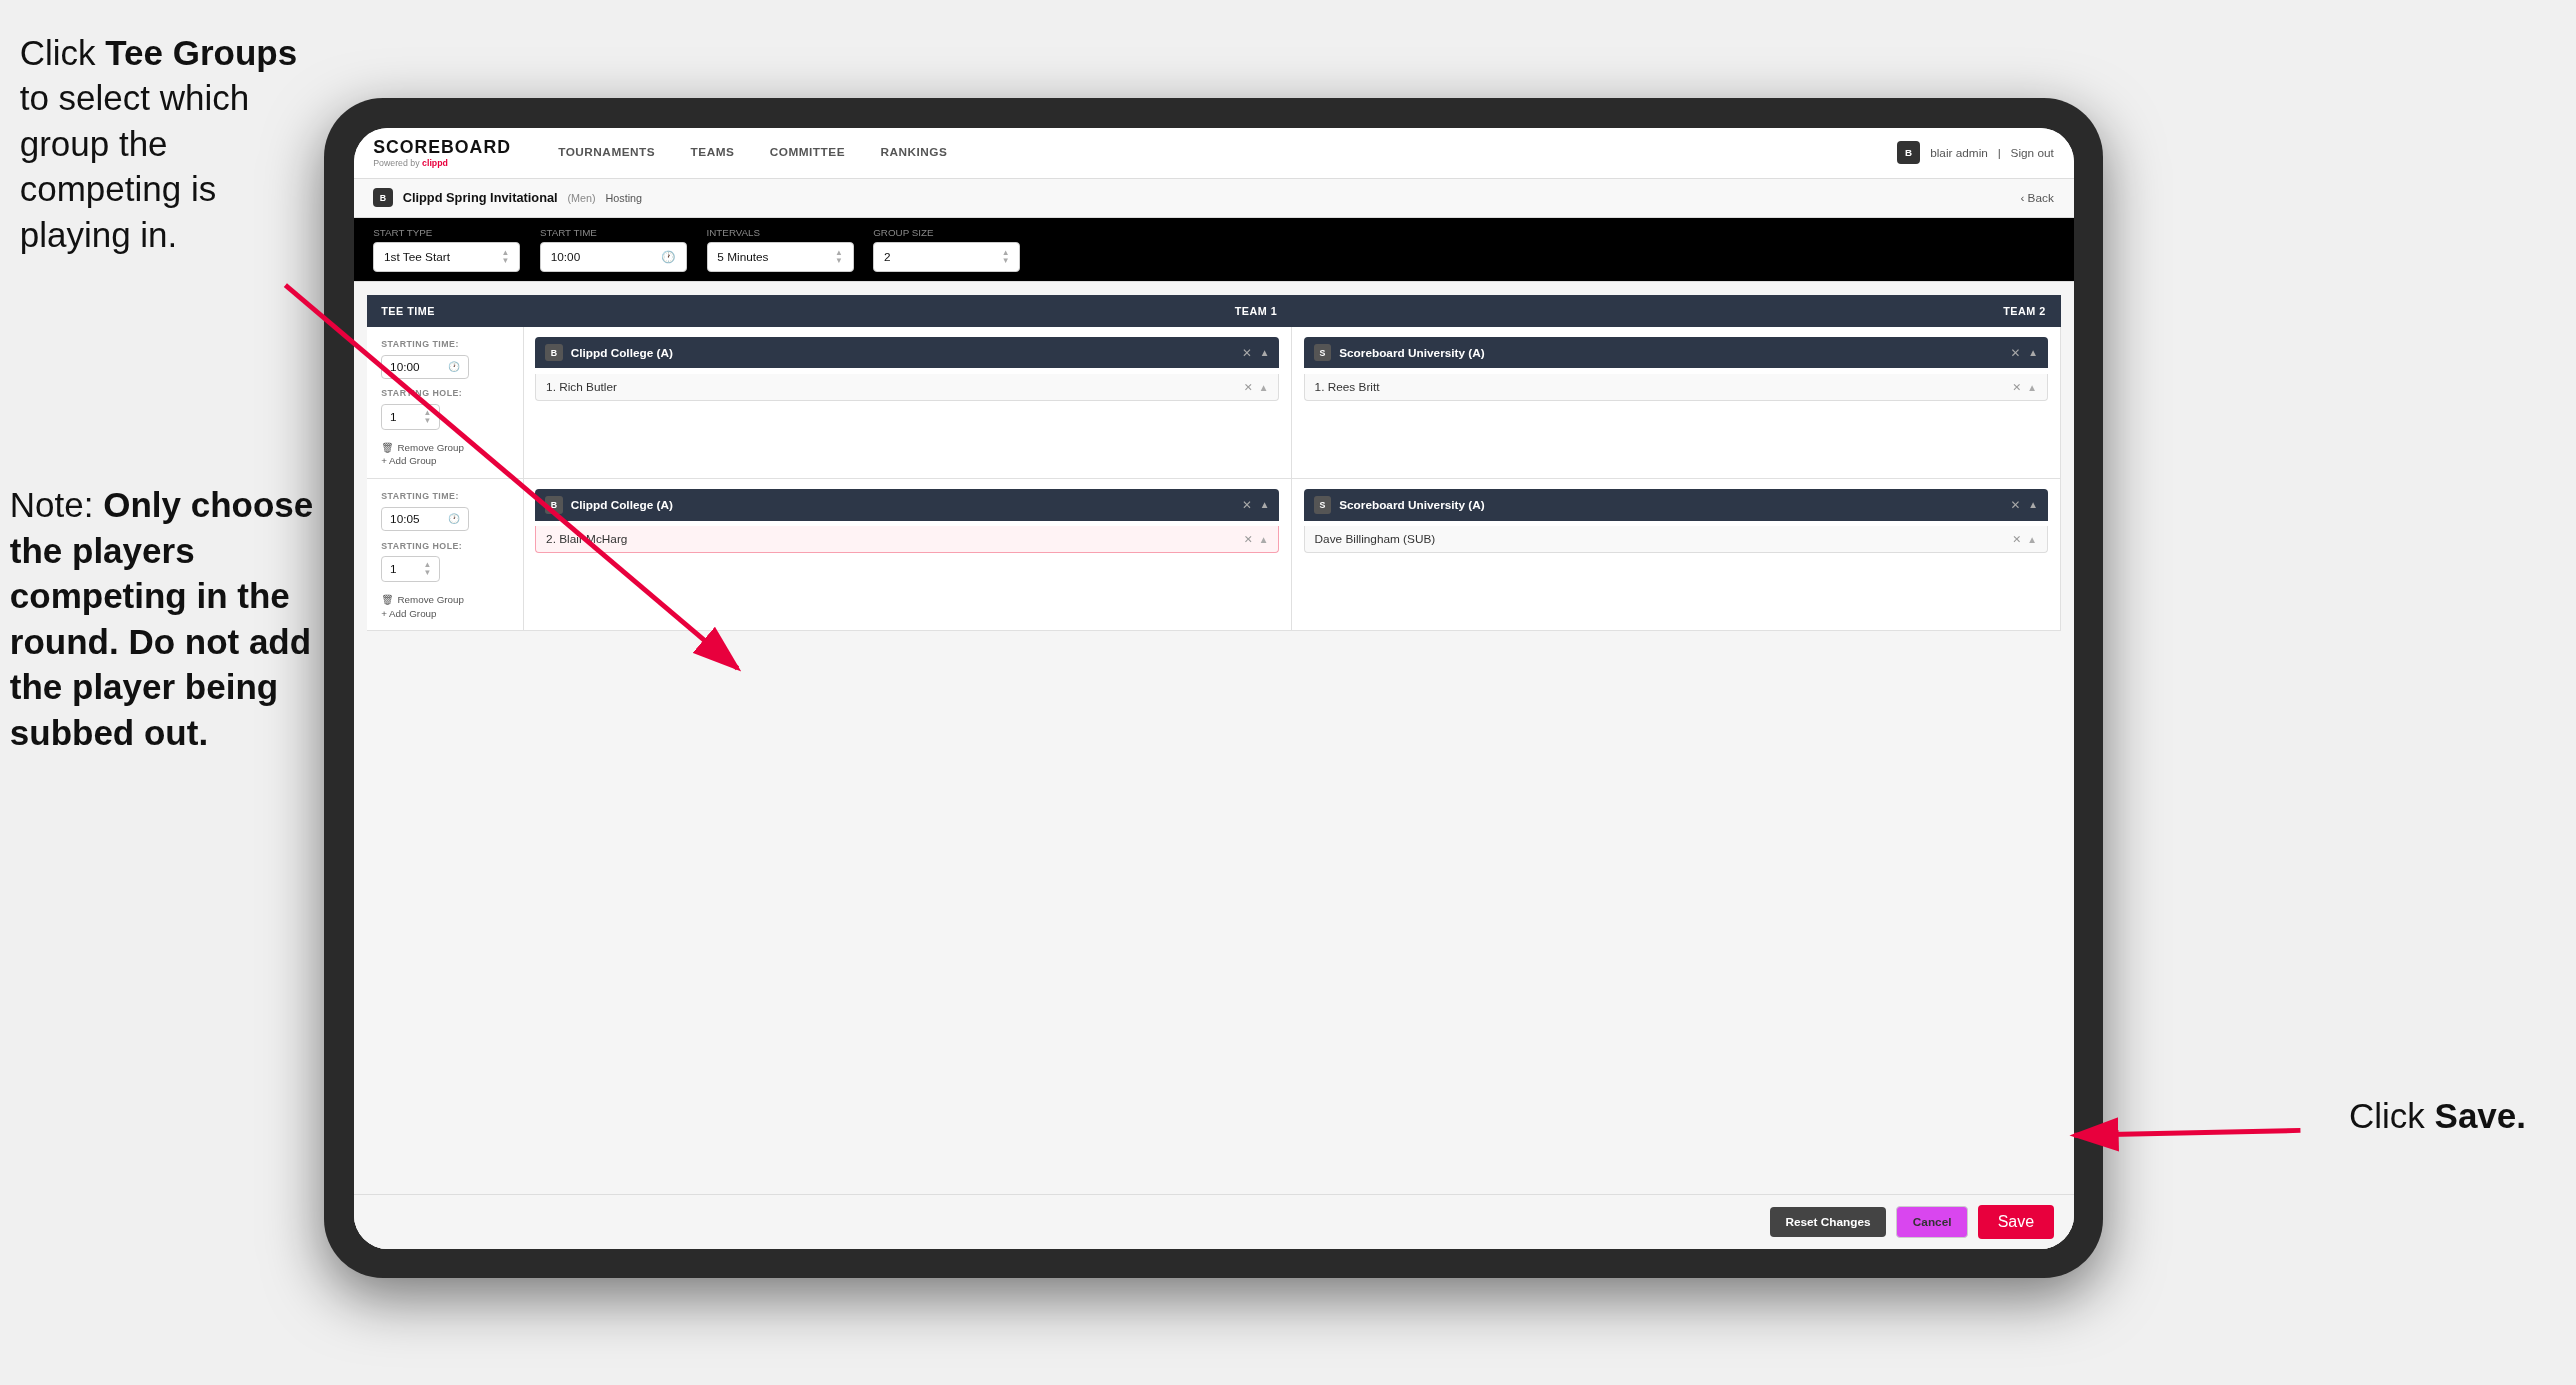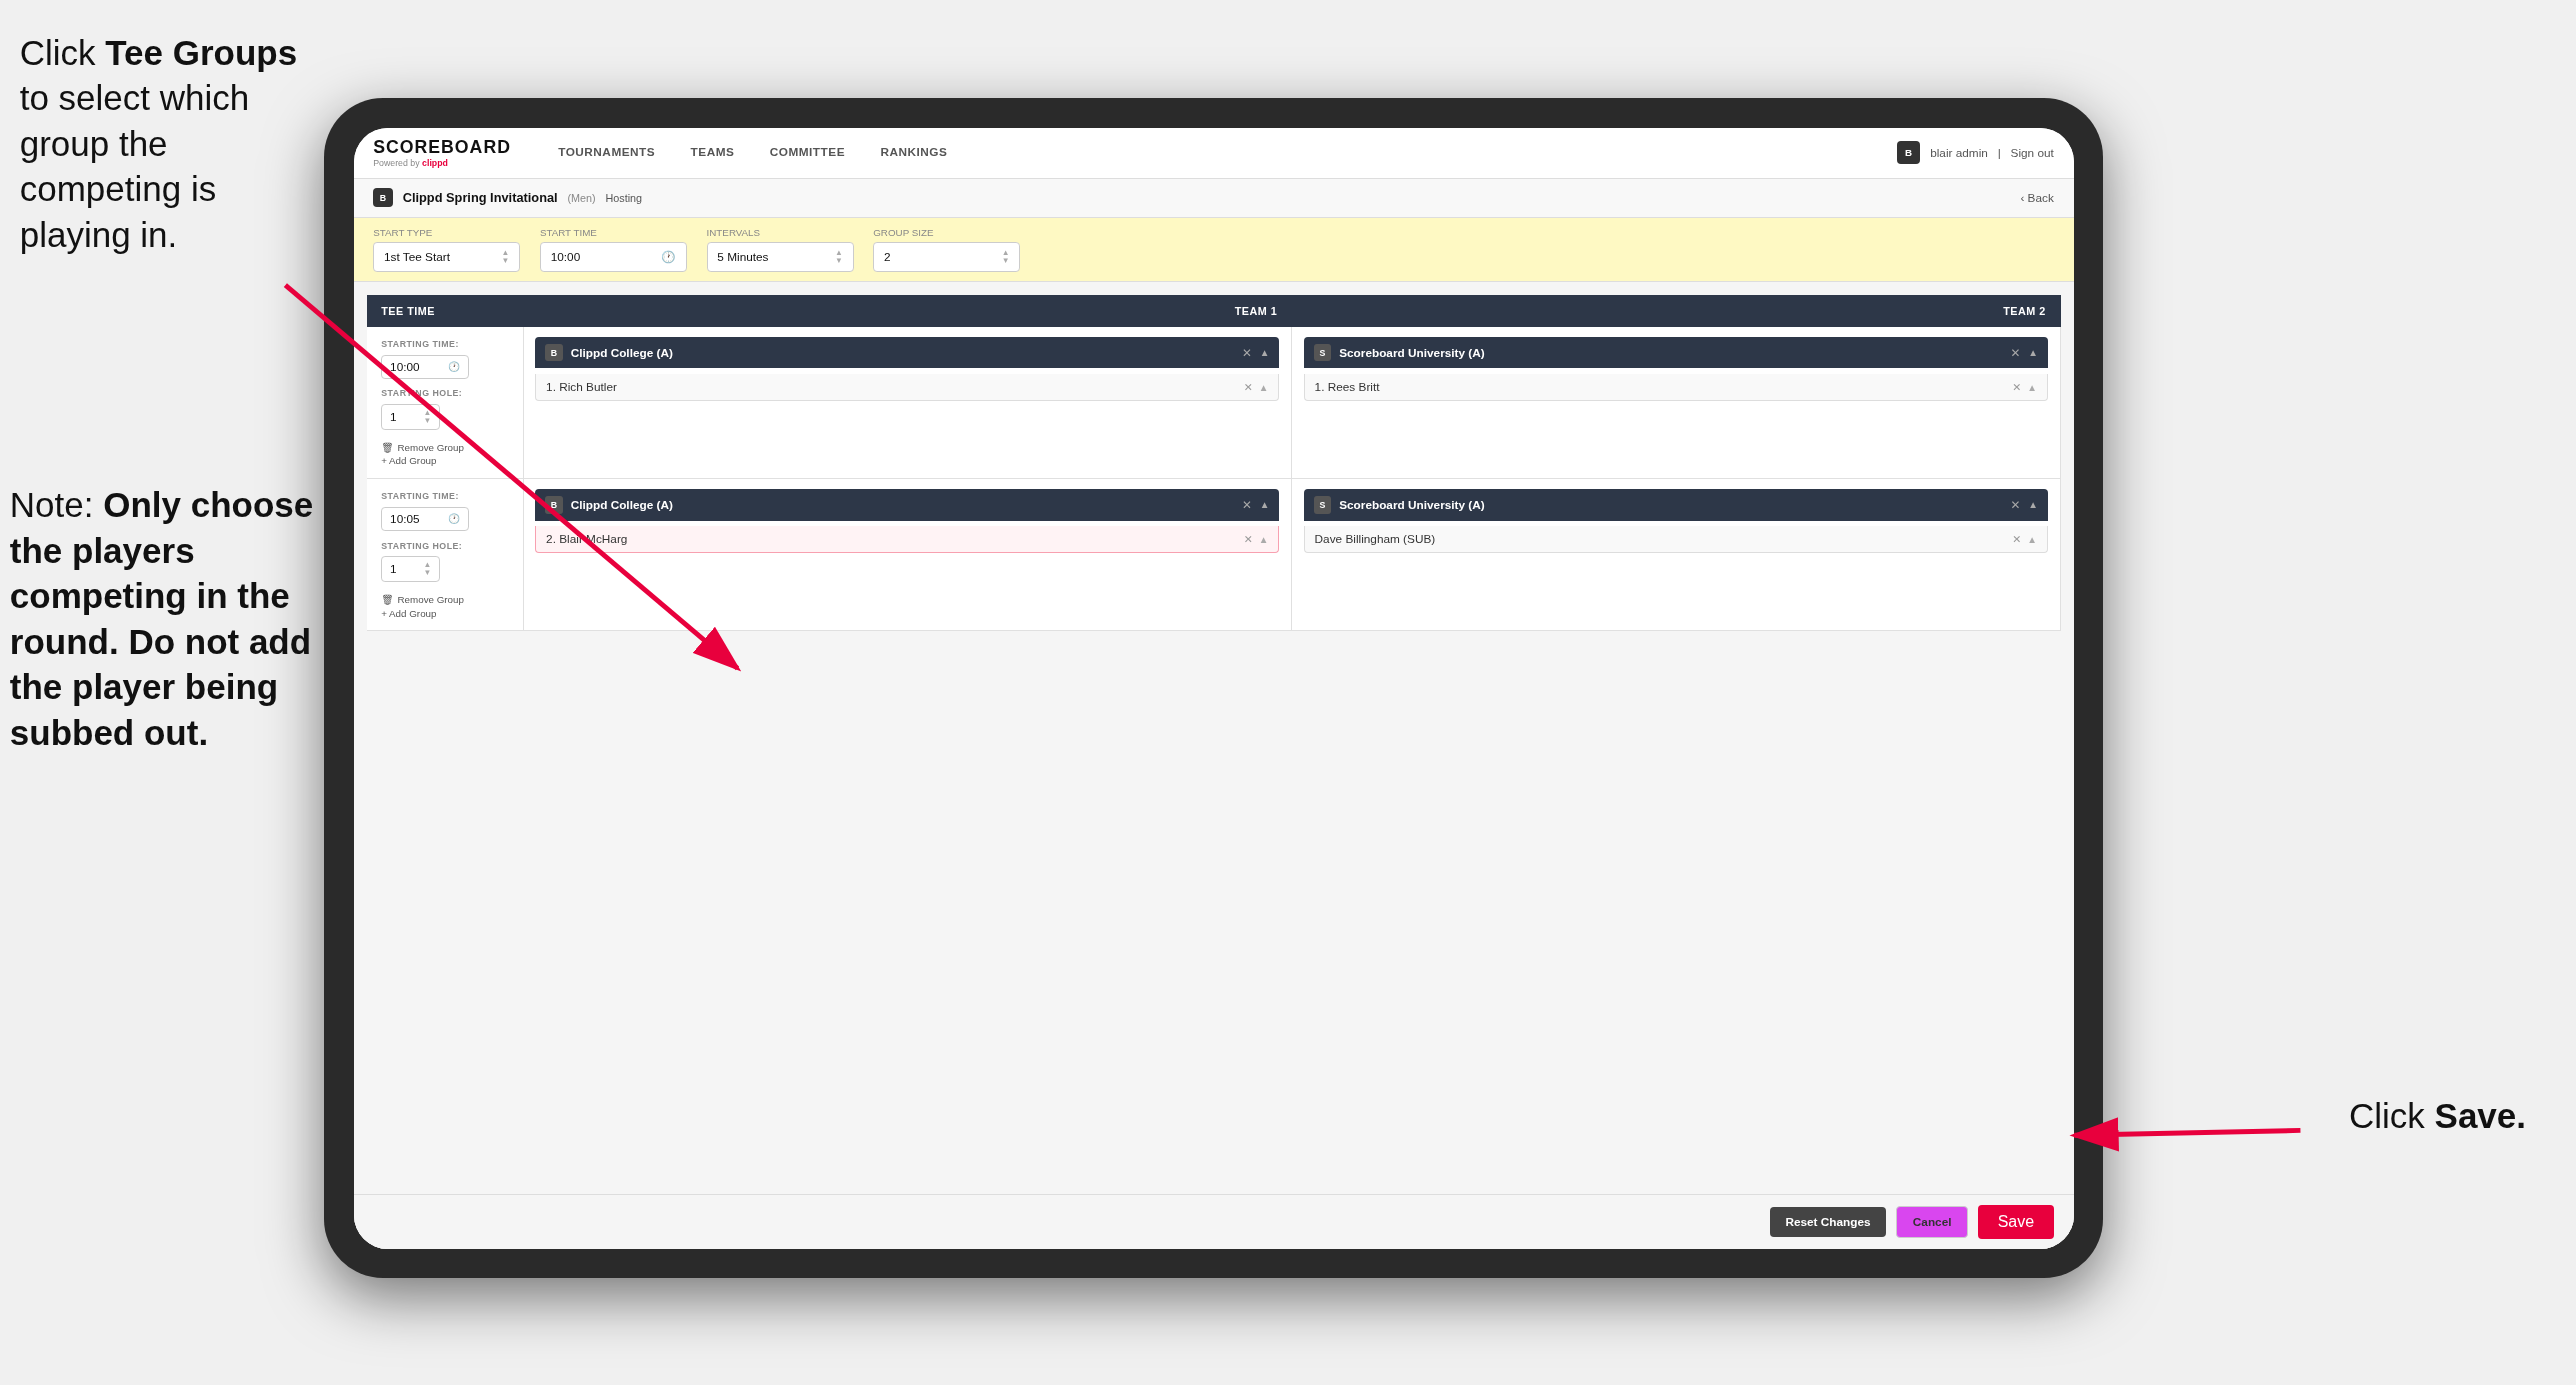--- a/index.html
+++ b/index.html
@@ -189,21 +189,21 @@
     .main-content {
       flex: 1;
       overflow: hidden;
       display: flex;
       flex-direction: column;
       background: #f5f5f5;
     }
 
     
     .settings-bar {
-      background: #fef9c3;
+      background: #000000;
       border-bottom: 1px solid #ddd;
       display: flex;
       align-items: flex-end;
       padding: 9.8px 19.7px 9.8px;
       gap: 19.7px;
       flex-shrink: 0;
     }
     .settings-field {
       display: flex;
       flex-direction: column;

